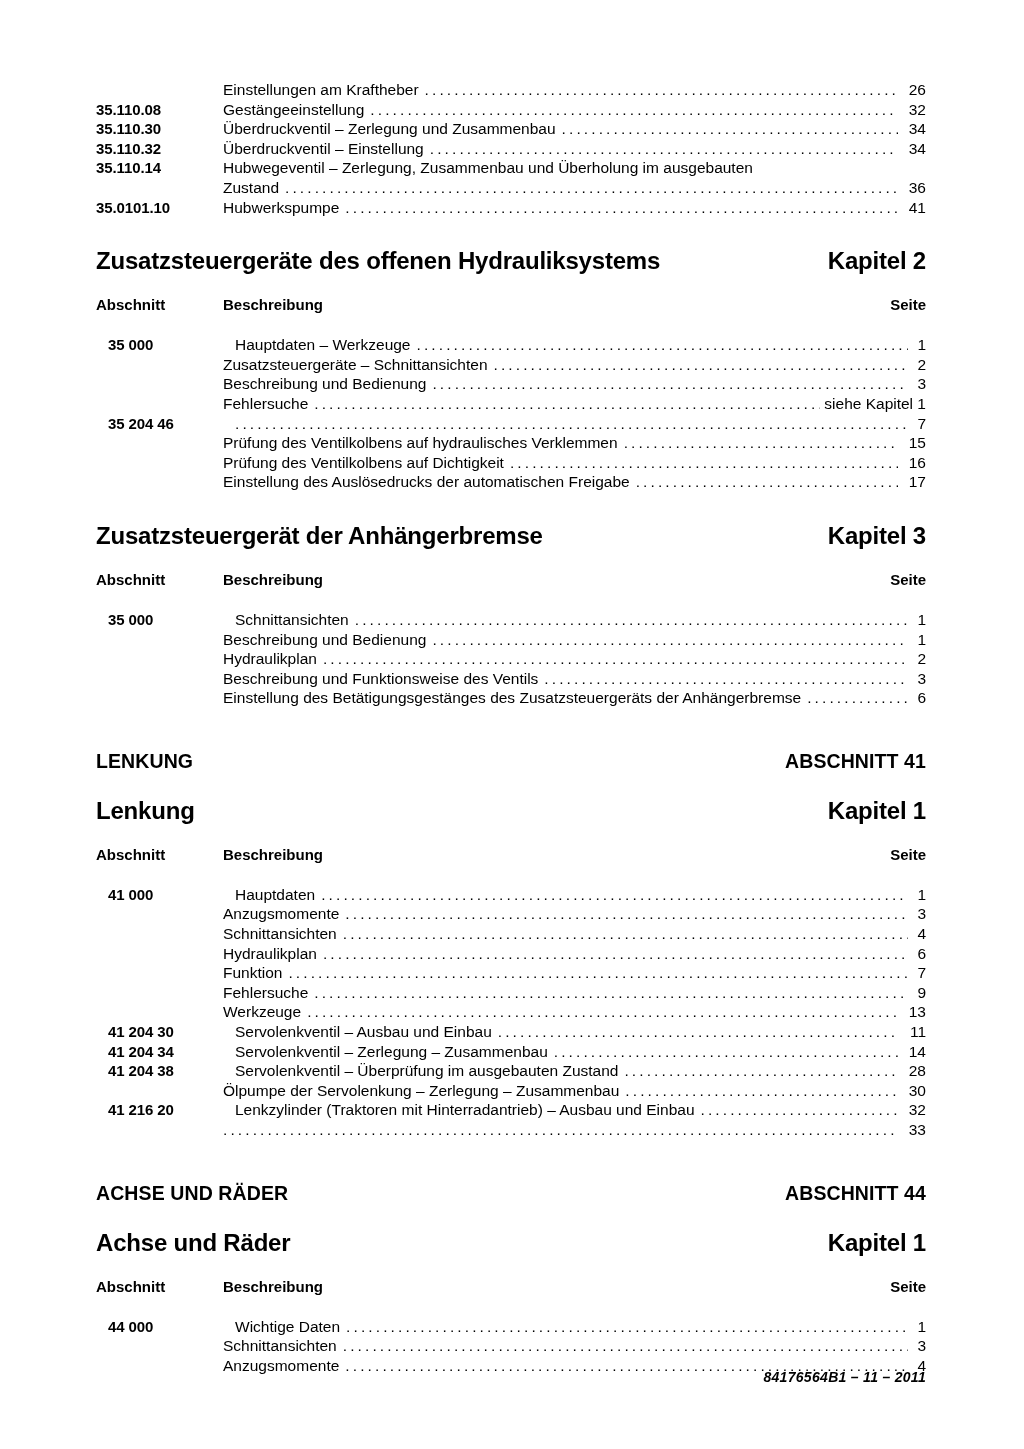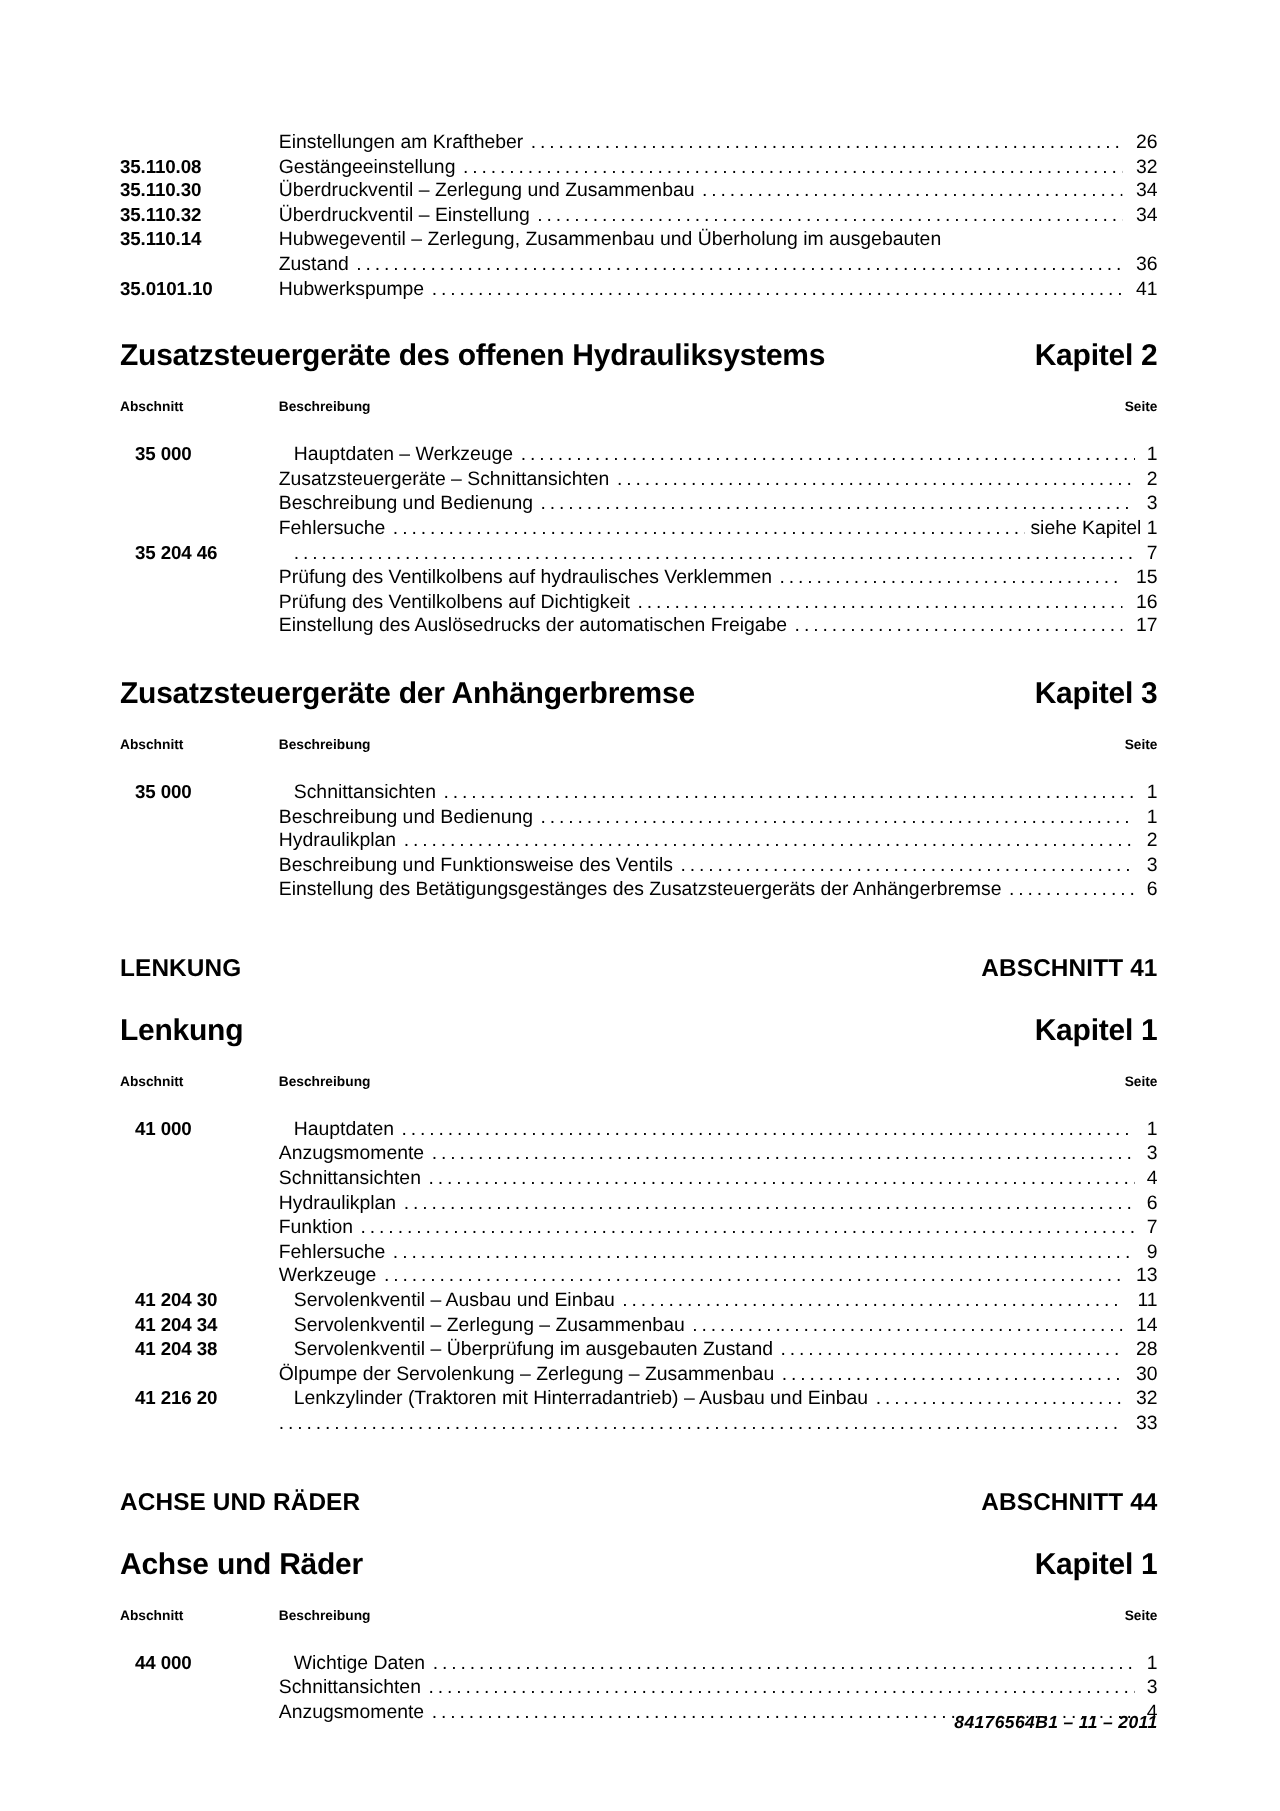--- a/index.html
+++ b/index.html
@@ -16,21 +16,21 @@
     color: #000000;
     -webkit-font-smoothing: antialiased;
   }
 
   .page {
     position: absolute;
     left: 0; top: 0;
     width: 1024px;
     height: 1449px;
     box-sizing: border-box;
-    padding: 104px 98px 0 96px;
+    padding: 80px 98px 0 96px;
   }
 
   
   .toc-block { margin: 0; }
 
   .toc-row {
     display: flex;
     align-items: baseline;
     font-size: 15.5px;
     line-height: 19.6px;
@@ -95,21 +95,21 @@
     justify-content: space-between;
     align-items: baseline;
     font-weight: bold;
     font-size: 19.5px;
     letter-spacing: 0.1px;
   }
   .col-head {
     display: flex;
     align-items: flex-start;
     font-weight: bold;
-    font-size: 11px;
+    font-size: 15px;
   }
   .col-head .h-sec { flex: 0 0 127px; width: 127px; }
   .col-head .h-desc { flex: 1 1 auto; }
   .col-head .h-pg { flex: 0 0 auto; }
 
   
   .sp-chapter-before { height: 30px; }
   .sp-colhead-before { height: 21px; }
   .sp-rows-before    { height: 22px; }
   .sp-section-before { height: 42px; }
@@ -262,21 +262,21 @@
         <span class="desc-wrap">
           <span class="desc">Einstellung des Auslösedrucks der automatischen Freigabe</span>
           <span class="leader"></span>
           <span class="pg wide">17</span>
         </span>
       </div>
     </div>
 
   <div class="sp-chapter-before"></div>
   <div class="chapter-head">
-    <span>Zusatzsteuergeräte der Anhängerbremse</span>
+    <span>Zusatzsteuergerät der Anhängerbremse</span>
     <span>Kapitel 3</span>
   </div>
   <div class="sp-colhead-before"></div>
   <div class="col-head">
     <span class="h-sec">Abschnitt</span>
     <span class="h-desc">Beschreibung</span>
     <span class="h-pg">Seite</span>
   </div>
   <div class="sp-rows-before"></div>
   <div class="toc-block">

